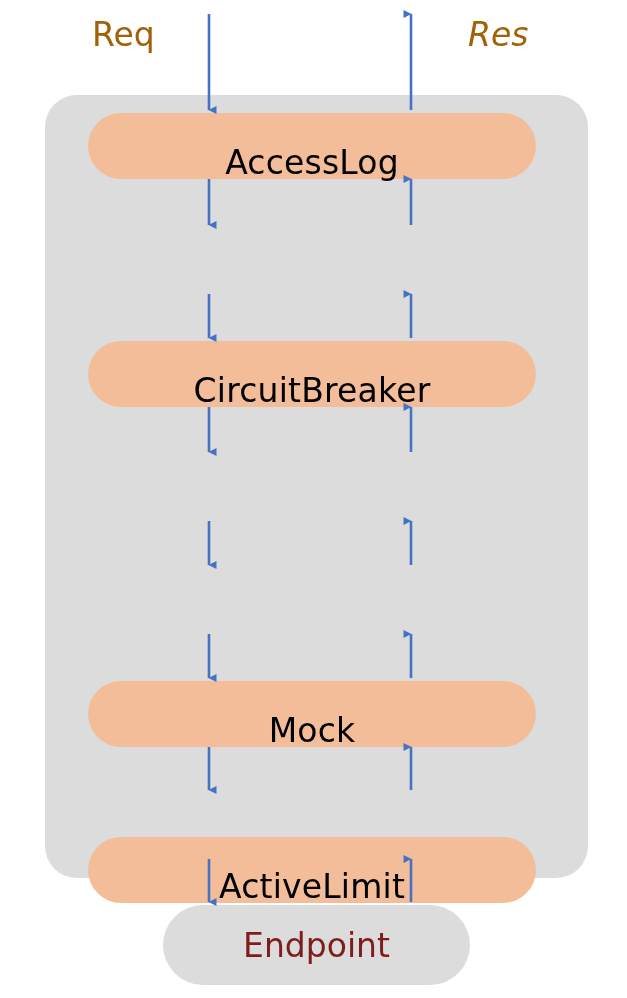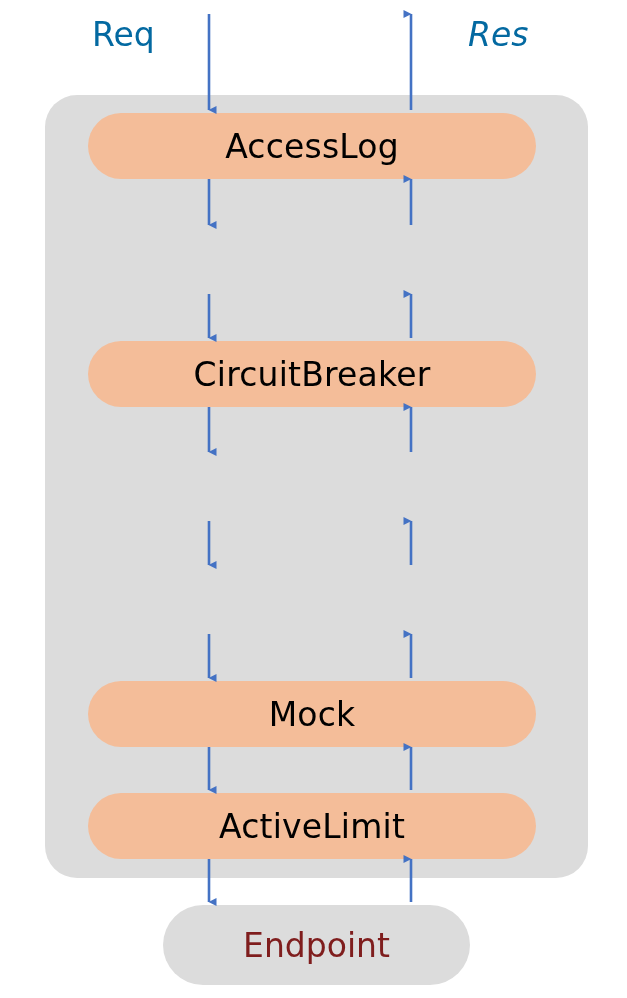--- a/index.html
+++ b/index.html
@@ -31,21 +31,21 @@
 
   
   .pill {
     position: absolute;
     left: 88px;
     width: 448px;
     height: 66px;
     background: #f4bd99;
     border-radius: 33px;
     display: flex;
-    align-items: center;
+    align-items: flex-end;
     justify-content: center;
   }
   .pill-label {
     font-size: 33px;
     color: #000000;
     line-height: 1;
     letter-spacing: 0.2px;
     white-space: nowrap;
   }
 
@@ -67,21 +67,21 @@
     color: #7f1d1d;
     line-height: 1;
     white-space: nowrap;
   }
 
   
   .side-label {
     position: absolute;
     top: 18px;
     font-size: 33px;
-    color: #0369a1;
+    color: #a16207;
     line-height: 1;
     white-space: nowrap;
   }
   .side-label.req { left: 92px; }
   .side-label.res { left: 468px; font-style: italic; }
 
   
   .arrow-layer {
     position: absolute;
     left: 0;
@@ -103,21 +103,21 @@
 
   <div class="pill" style="top:113px">
     <span class="pill-label">AccessLog</span>
   </div>
   <div class="pill" style="top:341px">
     <span class="pill-label">CircuitBreaker</span>
   </div>
   <div class="pill" style="top:681px">
     <span class="pill-label">Mock</span>
   </div>
-  <div class="pill" style="top:793px">
+  <div class="pill" style="top:837px">
     <span class="pill-label">ActiveLimit</span>
   </div>
 
   <div class="endpoint-box">
     <span class="endpoint-label">Endpoint</span>
   </div>
 
   <svg class="arrow-layer" viewBox="0 0 627 998">
     <defs>
       <marker id="arrowhead-down" markerWidth="9" markerHeight="9" refX="4.5" refY="8" orient="auto" markerUnits="userSpaceOnUse">

